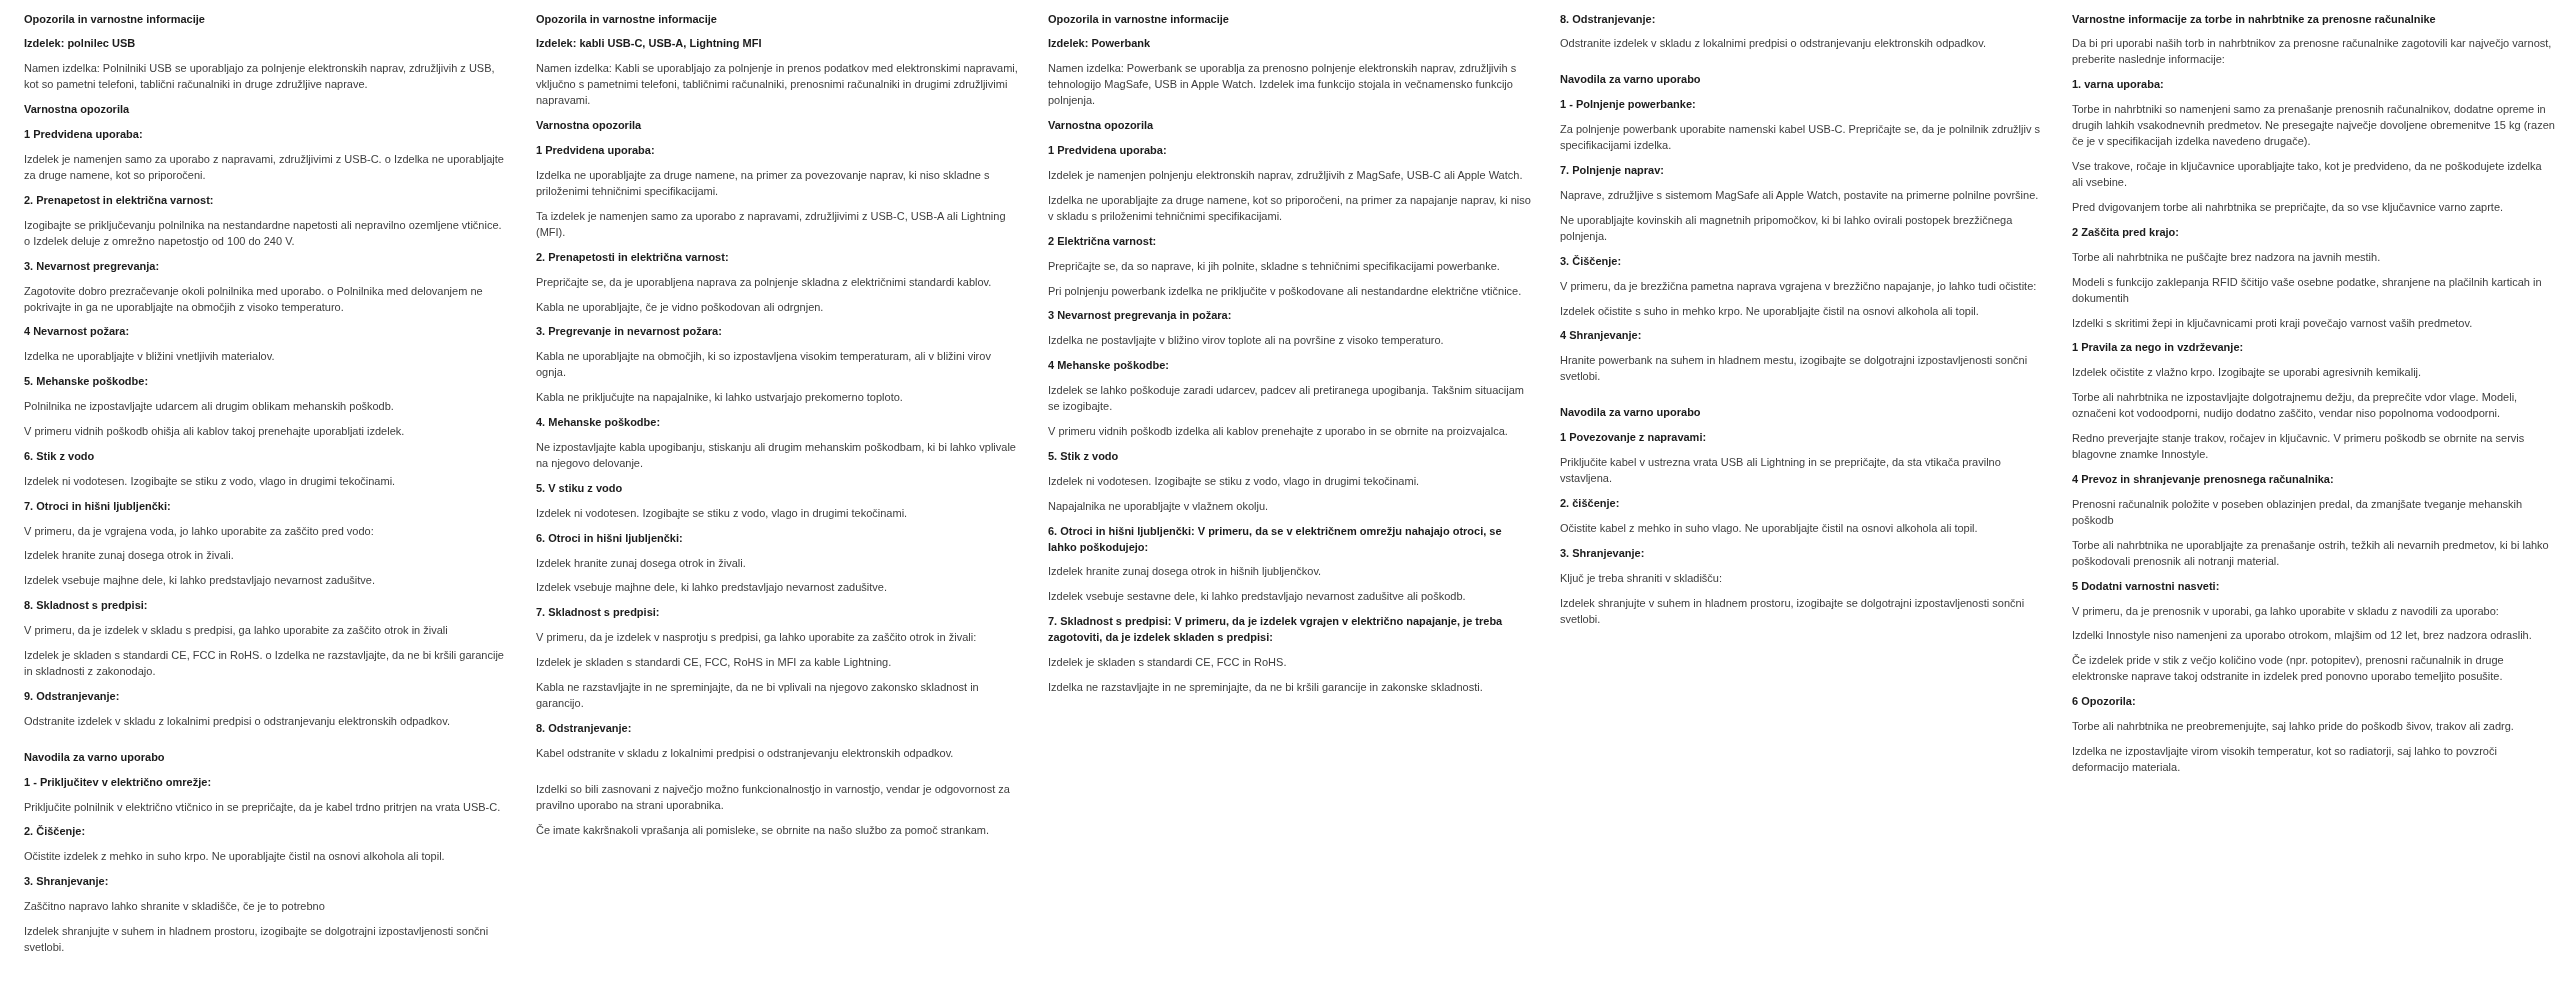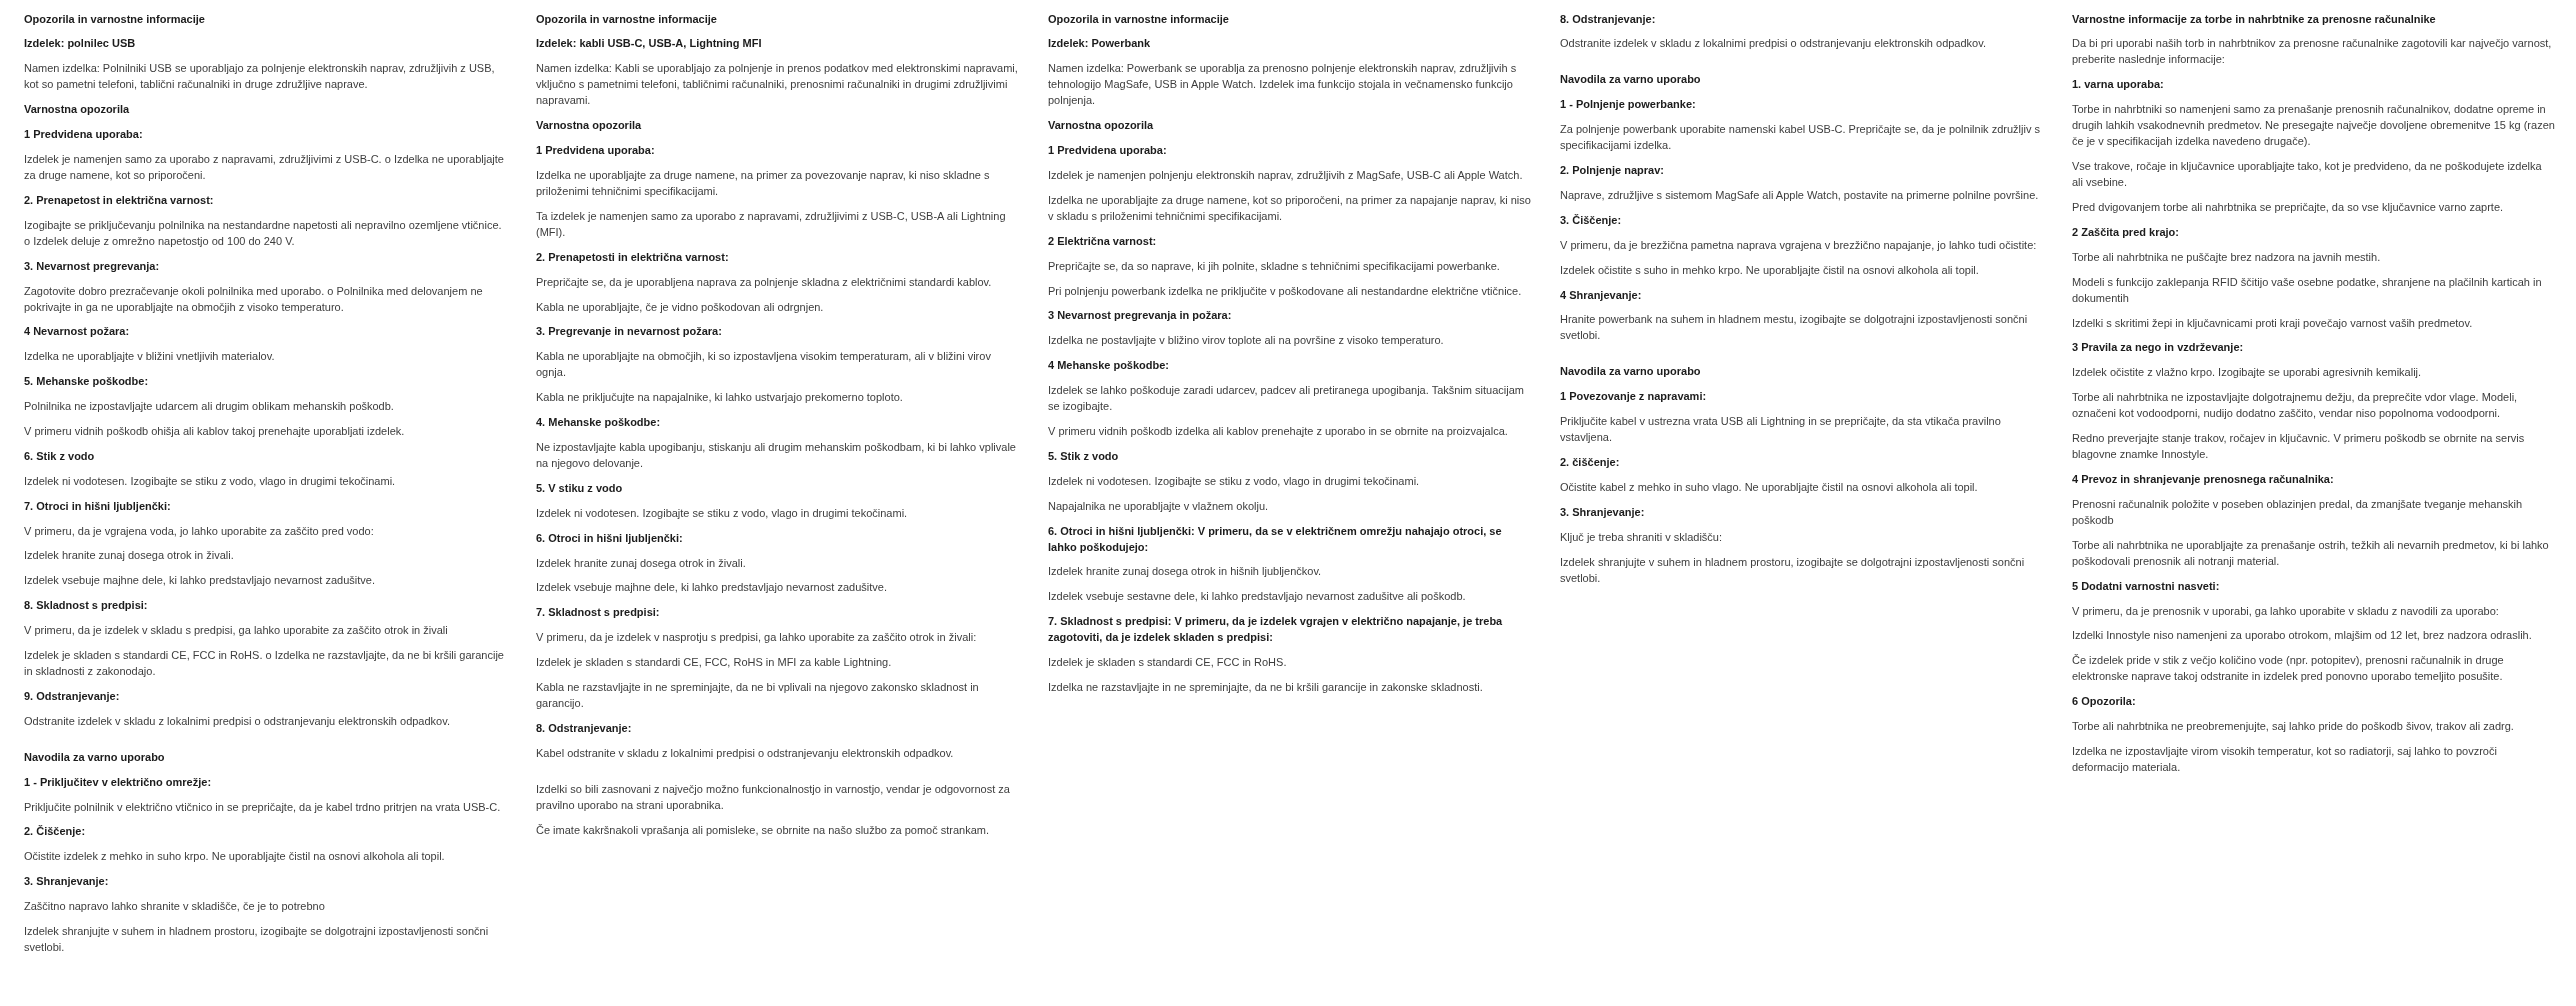--- a/index.html
+++ b/index.html
@@ -136,22 +136,23 @@
         <h3 class="hd">7. Skladnost s predpisi: V primeru, da je izdelek vgrajen v električno napajanje, je treba zagotoviti, da je izdelek skladen s predpisi:</h3>
         <p class="para">Izdelek je skladen s standardi CE, FCC in RoHS.</p>
         <p class="para">Izdelka ne razstavljajte in ne spreminjajte, da ne bi kršili garancije in zakonske skladnosti.</p>
       </div>
       <div class="col">
         <h3 class="hd">8. Odstranjevanje:</h3>
         <p class="para">Odstranite izdelek v skladu z lokalnimi predpisi o odstranjevanju elektronskih odpadkov.</p>
         <h3 class="hd gap">Navodila za varno uporabo</h3>
         <h3 class="hd">1 - Polnjenje powerbanke:</h3>
         <p class="para">Za polnjenje powerbank uporabite namenski kabel USB-C. Prepričajte se, da je polnilnik združljiv s specifikacijami izdelka.</p>
-        <h3 class="hd">2. Polnjenje naprav:</h3>
+        <h3 class="hd">7. Polnjenje naprav:</h3>
         <p class="para">Naprave, združljive s sistemom MagSafe ali Apple Watch, postavite na primerne polnilne površine.</p>
+        <p class="para">Ne uporabljajte kovinskih ali magnetnih pripomočkov, ki bi lahko ovirali postopek brezžičnega polnjenja.</p>
         <h3 class="hd">3. Čiščenje:</h3>
         <p class="para">V primeru, da je brezžična pametna naprava vgrajena v brezžično napajanje, jo lahko tudi očistite:</p>
         <p class="para">Izdelek očistite s suho in mehko krpo. Ne uporabljajte čistil na osnovi alkohola ali topil.</p>
         <h3 class="hd">4 Shranjevanje:</h3>
         <p class="para">Hranite powerbank na suhem in hladnem mestu, izogibajte se dolgotrajni izpostavljenosti sončni svetlobi.</p>
         <h3 class="hd gap">Navodila za varno uporabo</h3>
         <h3 class="hd">1 Povezovanje z napravami:</h3>
         <p class="para">Priključite kabel v ustrezna vrata USB ali Lightning in se prepričajte, da sta vtikača pravilno vstavljena.</p>
         <h3 class="hd">2. čiščenje:</h3>
         <p class="para">Očistite kabel z mehko in suho vlago. Ne uporabljajte čistil na osnovi alkohola ali topil.</p>
@@ -163,21 +164,21 @@
         <h3 class="hd">Varnostne informacije za torbe in nahrbtnike za prenosne računalnike</h3>
         <p class="para">Da bi pri uporabi naših torb in nahrbtnikov za prenosne računalnike zagotovili kar največjo varnost, preberite naslednje informacije:</p>
         <h3 class="hd">1. varna uporaba:</h3>
         <p class="para">Torbe in nahrbtniki so namenjeni samo za prenašanje prenosnih računalnikov, dodatne opreme in drugih lahkih vsakodnevnih predmetov. Ne presegajte največje dovoljene obremenitve 15 kg (razen če je v specifikacijah izdelka navedeno drugače).</p>
         <p class="para">Vse trakove, ročaje in ključavnice uporabljajte tako, kot je predvideno, da ne poškodujete izdelka ali vsebine.</p>
         <p class="para">Pred dvigovanjem torbe ali nahrbtnika se prepričajte, da so vse ključavnice varno zaprte.</p>
         <h3 class="hd">2 Zaščita pred krajo:</h3>
         <p class="para">Torbe ali nahrbtnika ne puščajte brez nadzora na javnih mestih.</p>
         <p class="para">Modeli s funkcijo zaklepanja RFID ščitijo vaše osebne podatke, shranjene na plačilnih karticah in dokumentih</p>
         <p class="para">Izdelki s skritimi žepi in ključavnicami proti kraji povečajo varnost vaših predmetov.</p>
-        <h3 class="hd">3 Pravila za nego in vzdrževanje:</h3>
+        <h3 class="hd">1 Pravila za nego in vzdrževanje:</h3>
         <p class="para">Izdelek očistite z vlažno krpo. Izogibajte se uporabi agresivnih kemikalij.</p>
         <p class="para">Torbe ali nahrbtnika ne izpostavljajte dolgotrajnemu dežju, da preprečite vdor vlage. Modeli, označeni kot vodoodporni, nudijo dodatno zaščito, vendar niso popolnoma vodoodporni.</p>
         <p class="para">Redno preverjajte stanje trakov, ročajev in ključavnic. V primeru poškodb se obrnite na servis blagovne znamke Innostyle.</p>
         <h3 class="hd">4 Prevoz in shranjevanje prenosnega računalnika:</h3>
         <p class="para">Prenosni računalnik položite v poseben oblazinjen predal, da zmanjšate tveganje mehanskih poškodb</p>
         <p class="para">Torbe ali nahrbtnika ne uporabljajte za prenašanje ostrih, težkih ali nevarnih predmetov, ki bi lahko poškodovali prenosnik ali notranji material.</p>
         <h3 class="hd">5 Dodatni varnostni nasveti:</h3>
         <p class="para">V primeru, da je prenosnik v uporabi, ga lahko uporabite v skladu z navodili za uporabo:</p>
         <p class="para">Izdelki Innostyle niso namenjeni za uporabo otrokom, mlajšim od 12 let, brez nadzora odraslih.</p>
         <p class="para">Če izdelek pride v stik z večjo količino vode (npr. potopitev), prenosni računalnik in druge elektronske naprave takoj odstranite in izdelek pred ponovno uporabo temeljito posušite.</p>

